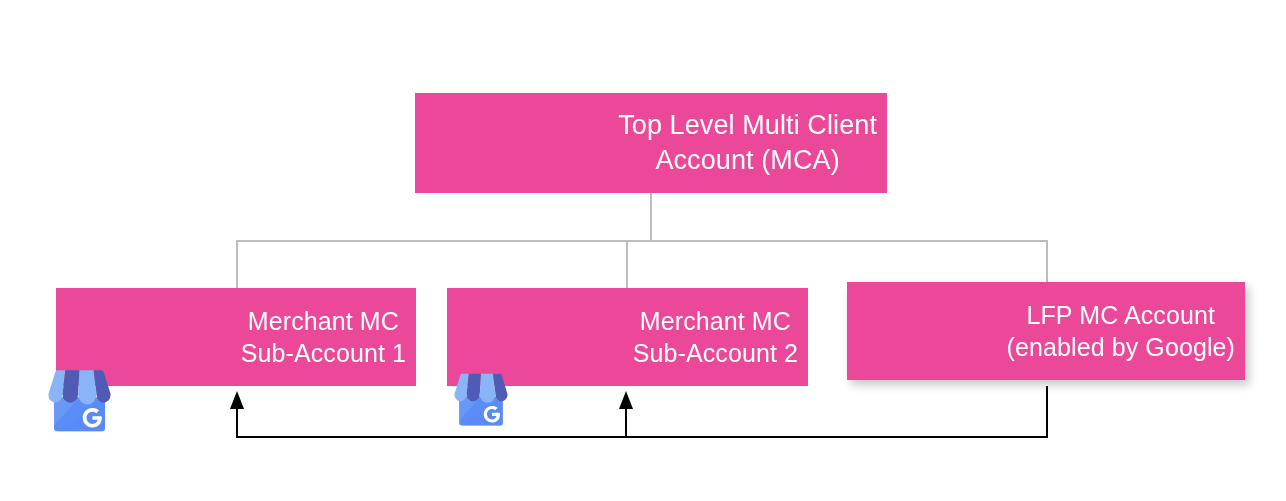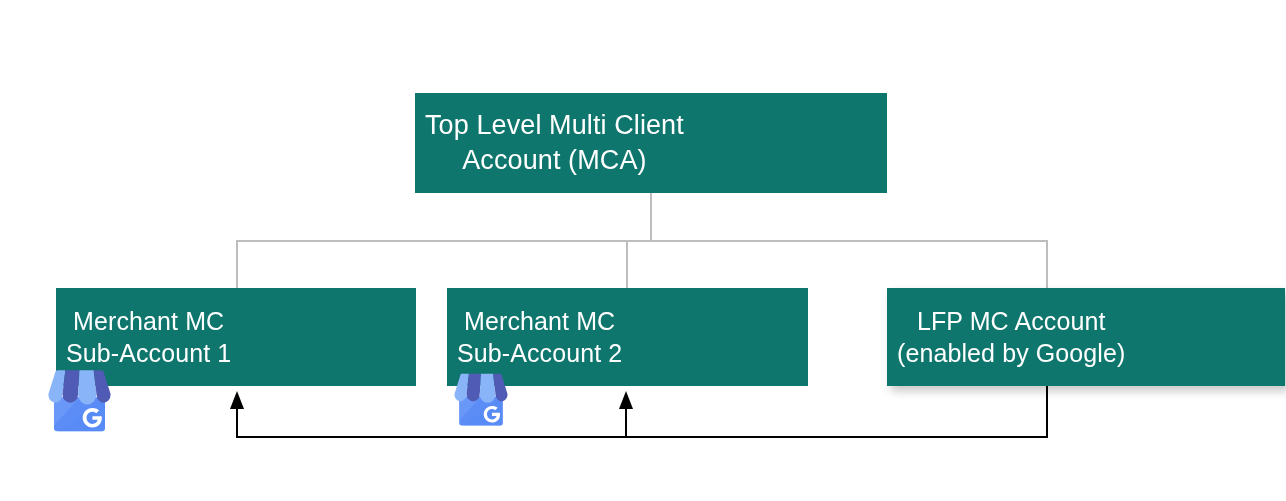--- a/index.html
+++ b/index.html
@@ -16,25 +16,25 @@
     position: relative;
     width: 1286px;
     height: 501px;
     background: #ffffff;
     overflow: hidden;
   }
 
   
   .node {
     position: absolute;
-    background: #0f766e;
+    background: #ec4899;
     color: #ffffff;
     display: flex;
     align-items: center;
-    justify-content: flex-start;
+    justify-content: flex-end;
     text-align: center;
     line-height: 1.28;
     font-size: 25px;
     font-weight: 400;
     letter-spacing: 0.1px;
     box-sizing: border-box;
     z-index: 4;
   }
   .node .node-text {
     display: block;
@@ -56,25 +56,24 @@
     height: 98px;
   }
   #node-sub2 {
     left: 447px;
     top: 288px;
     width: 361px;
     height: 98px;
   }
   #node-lfp {
     left: 847px;
-    top: 288px;
+    top: 282px;
     width: 398px;
     height: 98px;
     box-shadow: 4px 5px 9px rgba(0,0,0,0.22);
-    margin-left: 40px;
   }
 
   
   .grey-line {
     position: absolute;
     background: #bdbdbd;
     z-index: 1;
   }
   #trunk-top      { left: 650px; top: 193px; width: 2px;   height: 49px; }
   #bus-horizontal { left: 236px; top: 240px; width: 812px; height: 2px;  }

